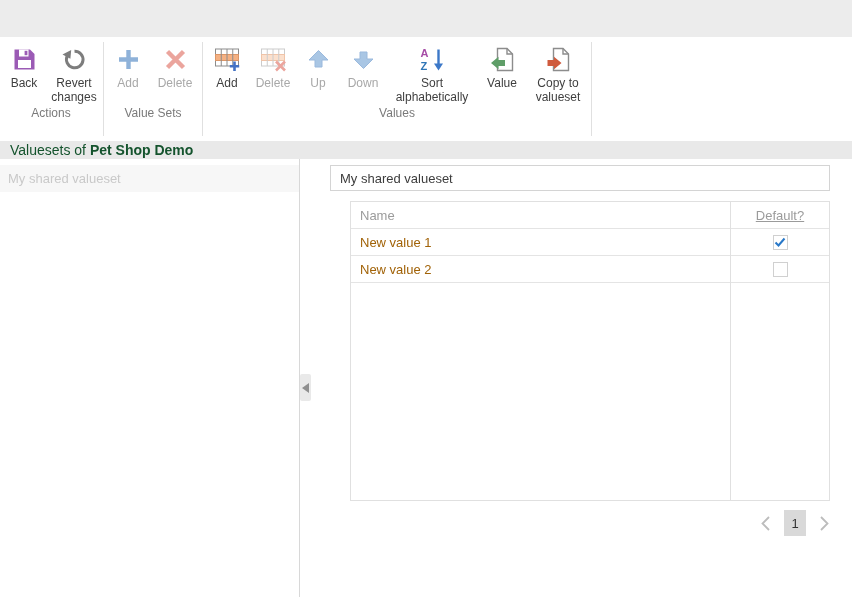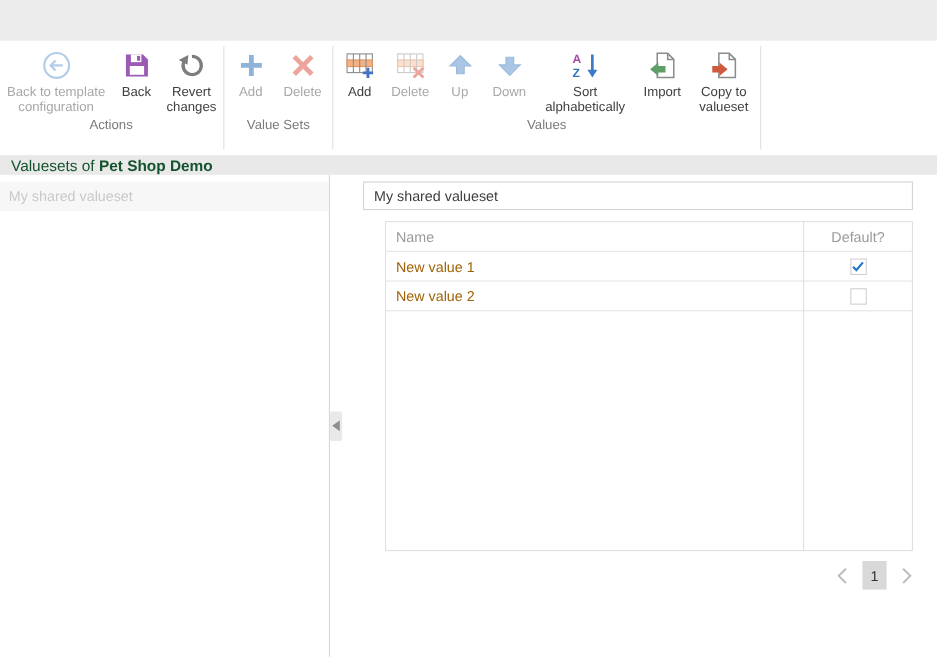--- a/index.html
+++ b/index.html
@@ -52,21 +52,21 @@
   .main { flex:1; padding:6px 22px 0 30px; }
   .name-input {
     width:100%; height:26px; border:1px solid #d4d4d4; background:#fff;
     font-family:inherit; font-size:13px; color:#3d3d3d; padding:0 9px; outline:none;
   }
   .vtable { position:relative; margin-top:10px; border:1px solid #e0e0e0; height:300px; background:#fff;margin-left:20px; }
   .vt-coldivider { position:absolute; top:0; bottom:0; right:98px; width:1px; background:#e0e0e0; }
   .vt-row { display:flex; height:27px; align-items:center; border-bottom:1px solid #e4e4e4; }
   .vt-name { flex:1; padding-left:9px; font-size:13px; color:#a16207; }
   .vt-header .vt-name, .vt-header .vt-default { color:#9b9b9b; }
-  .vt-default { width:98px; display:flex; justify-content:center; font-size:13px; }
+  .vt-default { width:98px; display:flex; justify-content:center; font-size:13px;text-decoration:underline; }
   .checkbox {
     width:15px; height:15px; border:1px solid #d0d0d0; background:#fff;
     display:flex; align-items:center; justify-content:center; cursor:pointer;
   }
   .pagination { display:flex; justify-content:flex-end; align-items:center; gap:13px; margin-top:9px; }
   .page-chevron { display:flex; align-items:center; cursor:pointer; }
   .page-btn {
     width:22px; height:26px; background:#d9d9d9; color:#333; font-size:13px;
     display:flex; align-items:center; justify-content:center; cursor:pointer;
   }
@@ -75,30 +75,20 @@
 <body>
 
 <div class="tabbar">
   <div class="tab-fill"></div>
 </div>
 
 <div class="ribbon">
 
   <div class="rgroup">
     <div class="rbuttons">
-      <div class="rbtn disabled" style="width:100px">
-        <span class="ricon">
-          <svg width="27" height="27" viewBox="0 0 27 27">
-            <circle cx="13.5" cy="13.5" r="11.3" fill="none" stroke="#b3cce8" stroke-width="2"></circle>
-            <path d="M19 13.5 H9" stroke="#b3cce8" stroke-width="2" fill="none"></path>
-            <path d="M12.5 9 L8 13.5 L12.5 18" stroke="#b3cce8" stroke-width="2" fill="none"></path>
-          </svg>
-        </span>
-        <span>Back to template configuration</span>
-      </div>
       <div class="rbtn" style="width:46px">
         <span class="ricon">
           <svg width="27" height="27" viewBox="0 0 27 27">
             <path d="M3.5 3.5 H19 L23.5 8 V23.5 H3.5 Z" fill="#9b5bb5"></path>
             <rect x="8" y="3.5" width="9.5" height="7" fill="#fff"></rect>
             <rect x="13.6" y="4.8" width="2.8" height="4.4" fill="#9b5bb5"></rect>
             <rect x="7" y="14" width="13" height="8" fill="#fff"></rect>
           </svg>
         </span>
         <span>Back</span>
@@ -194,21 +184,21 @@
         <span>Sort alphabetically</span>
       </div>
       <div class="rbtn" style="width:50px">
         <span class="ricon">
           <svg width="27" height="27" viewBox="0 0 27 27">
             <path d="M8.5 2.5 H18 L23.5 8 V24.5 H8.5 Z" fill="#fff" stroke="#8c8c8c" stroke-width="1.4"></path>
             <path d="M18 2.5 V8 H23.5" fill="none" stroke="#8c8c8c" stroke-width="1.4"></path>
             <polygon points="2,17 9.5,10.8 9.5,14 16,14 16,20 9.5,20 9.5,23.2" fill="#5f9e68"></polygon>
           </svg>
         </span>
-        <span>Import</span>
+        <span>Value</span>
       </div>
       <div class="rbtn" style="width:62px">
         <span class="ricon">
           <svg width="27" height="27" viewBox="0 0 27 27">
             <path d="M8.5 2.5 H18 L23.5 8 V24.5 H8.5 Z" fill="#fff" stroke="#8c8c8c" stroke-width="1.4"></path>
             <path d="M18 2.5 V8 H23.5" fill="none" stroke="#8c8c8c" stroke-width="1.4"></path>
             <polygon points="16.5,17 9,10.8 9,14 2.5,14 2.5,20 9,20 9,23.2" fill="#cf5b3e"></polygon>
           </svg>
         </span>
         <span>Copy to valueset</span>

